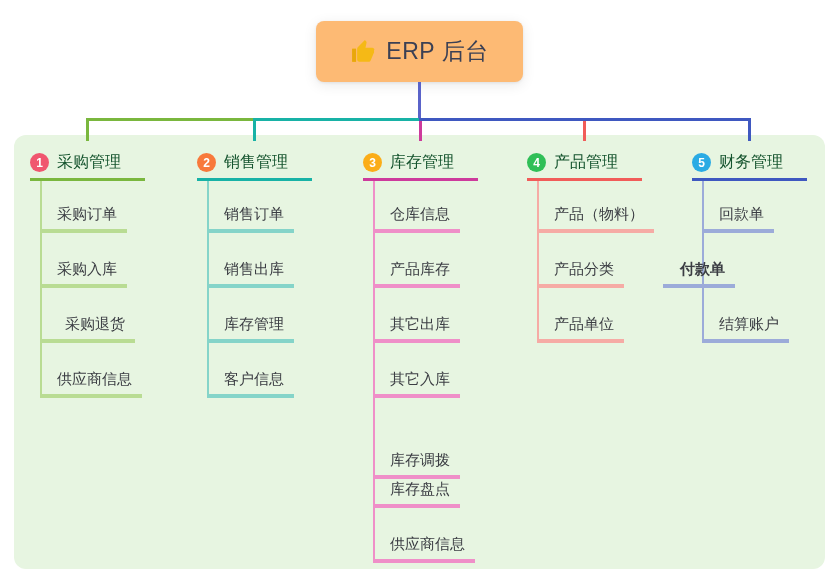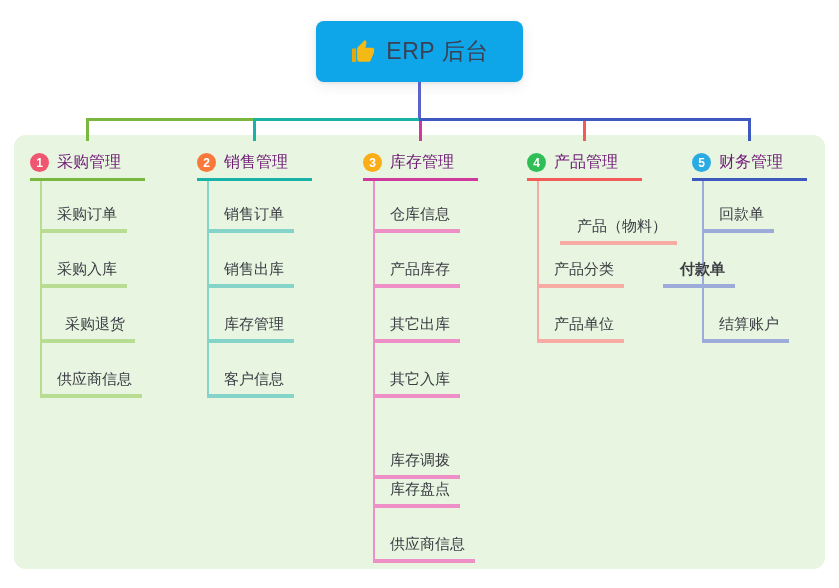--- a/index.html
+++ b/index.html
@@ -2,21 +2,21 @@
 <html><head>
 <meta charset="utf-8">
 <style>
   html,body{margin:0;padding:0;background:#ffffff;}
   body{font-family:"Liberation Sans","DejaVu Sans",sans-serif;}
   #canvas{position:relative;width:839px;height:588px;background:#ffffff;overflow:hidden;}
 
   
   .root-node{
     position:absolute;left:316px;top:21px;width:207px;height:61px;
-    background:#0ea5e9;border-radius:8px;
+    background:#fdba74;border-radius:8px;
     box-shadow:0 1px 3px rgba(0,0,0,.07),0 3px 14px rgba(0,0,0,.09);
     display:flex;align-items:center;justify-content:center;gap:10px;
     cursor:pointer;
   }
   .root-node .root-label{font-size:23px;font-weight:500;color:#3b4054;letter-spacing:.5px;}
   .root-node svg{display:block;}
 
   
   .line{position:absolute;}
 
@@ -29,21 +29,21 @@
   
   .branch-header{
     position:absolute;top:147px;height:31px;display:flex;align-items:center;
     border-bottom:3px solid #000;cursor:pointer;
   }
   .badge{
     width:19px;height:19px;border-radius:50%;margin-right:8px;flex:0 0 auto;
     display:flex;align-items:center;justify-content:center;
     color:#ffffff;font-size:12px;font-weight:700;line-height:1;
   }
-  .branch-label{font-size:16px;font-weight:500;color:#701a75;white-space:nowrap;}
+  .branch-label{font-size:16px;font-weight:500;color:#14532d;white-space:nowrap;}
 
   .trunk{position:absolute;width:2px;}
 
   .child-item{
     position:absolute;white-space:nowrap;
     padding:0 10px 4px 17px;line-height:22px;
     font-size:15px;color:#3b3d43;
     border-bottom:4px solid #22c55e;cursor:pointer;
   }
 </style>
@@ -103,21 +103,21 @@
       <div class="child-item" style="left: 373px; top: 313px; border-bottom-color: rgb(239, 143, 200);">其它出库</div>
       <div class="child-item" style="left: 373px; top: 368px; border-bottom-color: rgb(239, 143, 200);">其它入库</div>
       <div class="child-item" style="left: 373px; top: 423px; border-bottom-color: rgb(239, 143, 200); margin-top: 26px;">库存调拨</div>
       <div class="child-item" style="left: 373px; top: 478px; border-bottom-color: rgb(239, 143, 200);">库存盘点</div>
       <div class="child-item" style="left: 373px; top: 533px; border-bottom-color: rgb(239, 143, 200);">供应商信息</div>
       <div class="branch-header" style="left: 527px; width: 115px; border-bottom-color: rgb(241, 92, 89);">
         <span class="badge" style="background: rgb(48, 191, 87);">4</span>
         <span class="branch-label">产品管理</span>
       </div>
       <div class="trunk" style="left: 537px; top: 181px; height: 160px; background: rgb(246, 171, 165);"></div>
-      <div class="child-item" style="left: 560px; top: 203px; border-bottom-color: rgb(246, 171, 165); margin-top: 12px;">产品（物料）</div>
+      <div class="child-item" style="left: 537px; top: 203px; border-bottom-color: rgb(246, 171, 165);">产品（物料）</div>
       <div class="child-item" style="left: 537px; top: 258px; border-bottom-color: rgb(246, 171, 165);">产品分类</div>
       <div class="child-item" style="left: 537px; top: 313px; border-bottom-color: rgb(246, 171, 165);">产品单位</div>
       <div class="branch-header" style="left: 692px; width: 115px; border-bottom-color: rgb(63, 88, 192);">
         <span class="badge" style="background: rgb(42, 171, 228);">5</span>
         <span class="branch-label">财务管理</span>
       </div>
       <div class="trunk" style="left: 702px; top: 181px; height: 160px; background: rgb(156, 171, 217);"></div>
       <div class="child-item" style="left: 702px; top: 203px; border-bottom-color: rgb(156, 171, 217);">回款单</div>
       <div class="child-item" style="left: 663px; top: 258px; border-bottom-color: rgb(156, 171, 217); font-weight: bold;">付款单</div>
       <div class="child-item" style="left: 702px; top: 313px; border-bottom-color: rgb(156, 171, 217);">结算账户</div>

